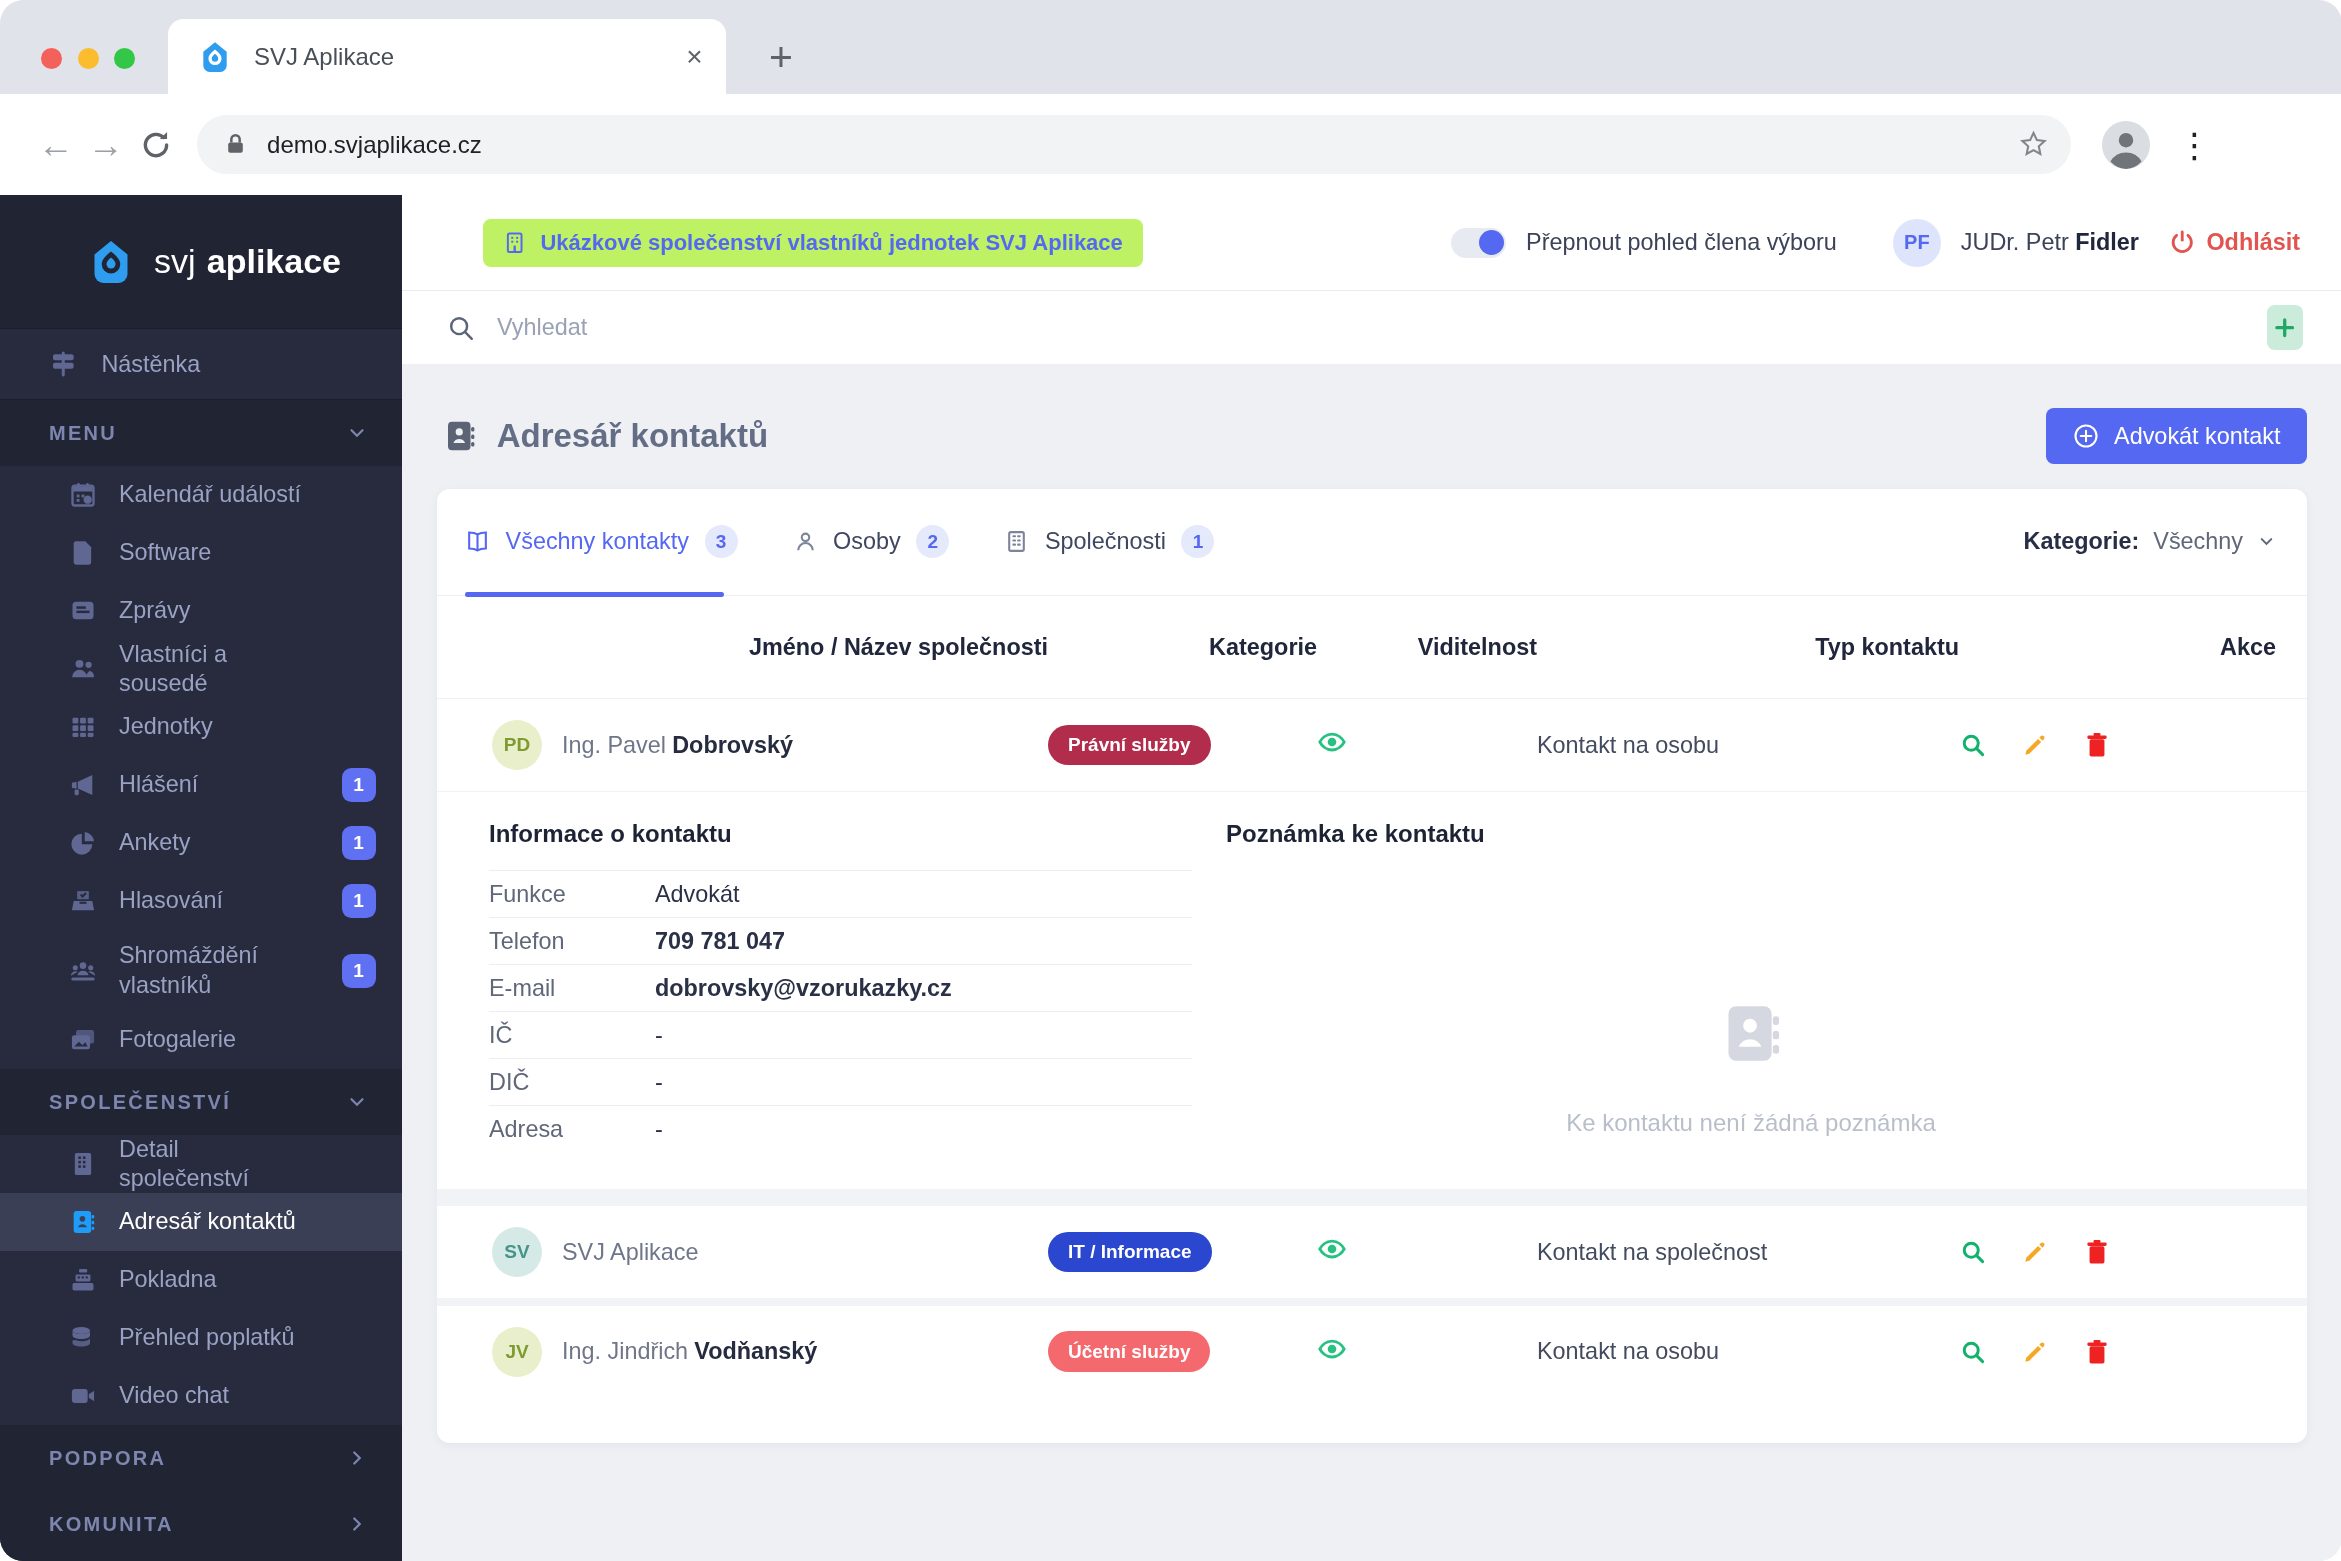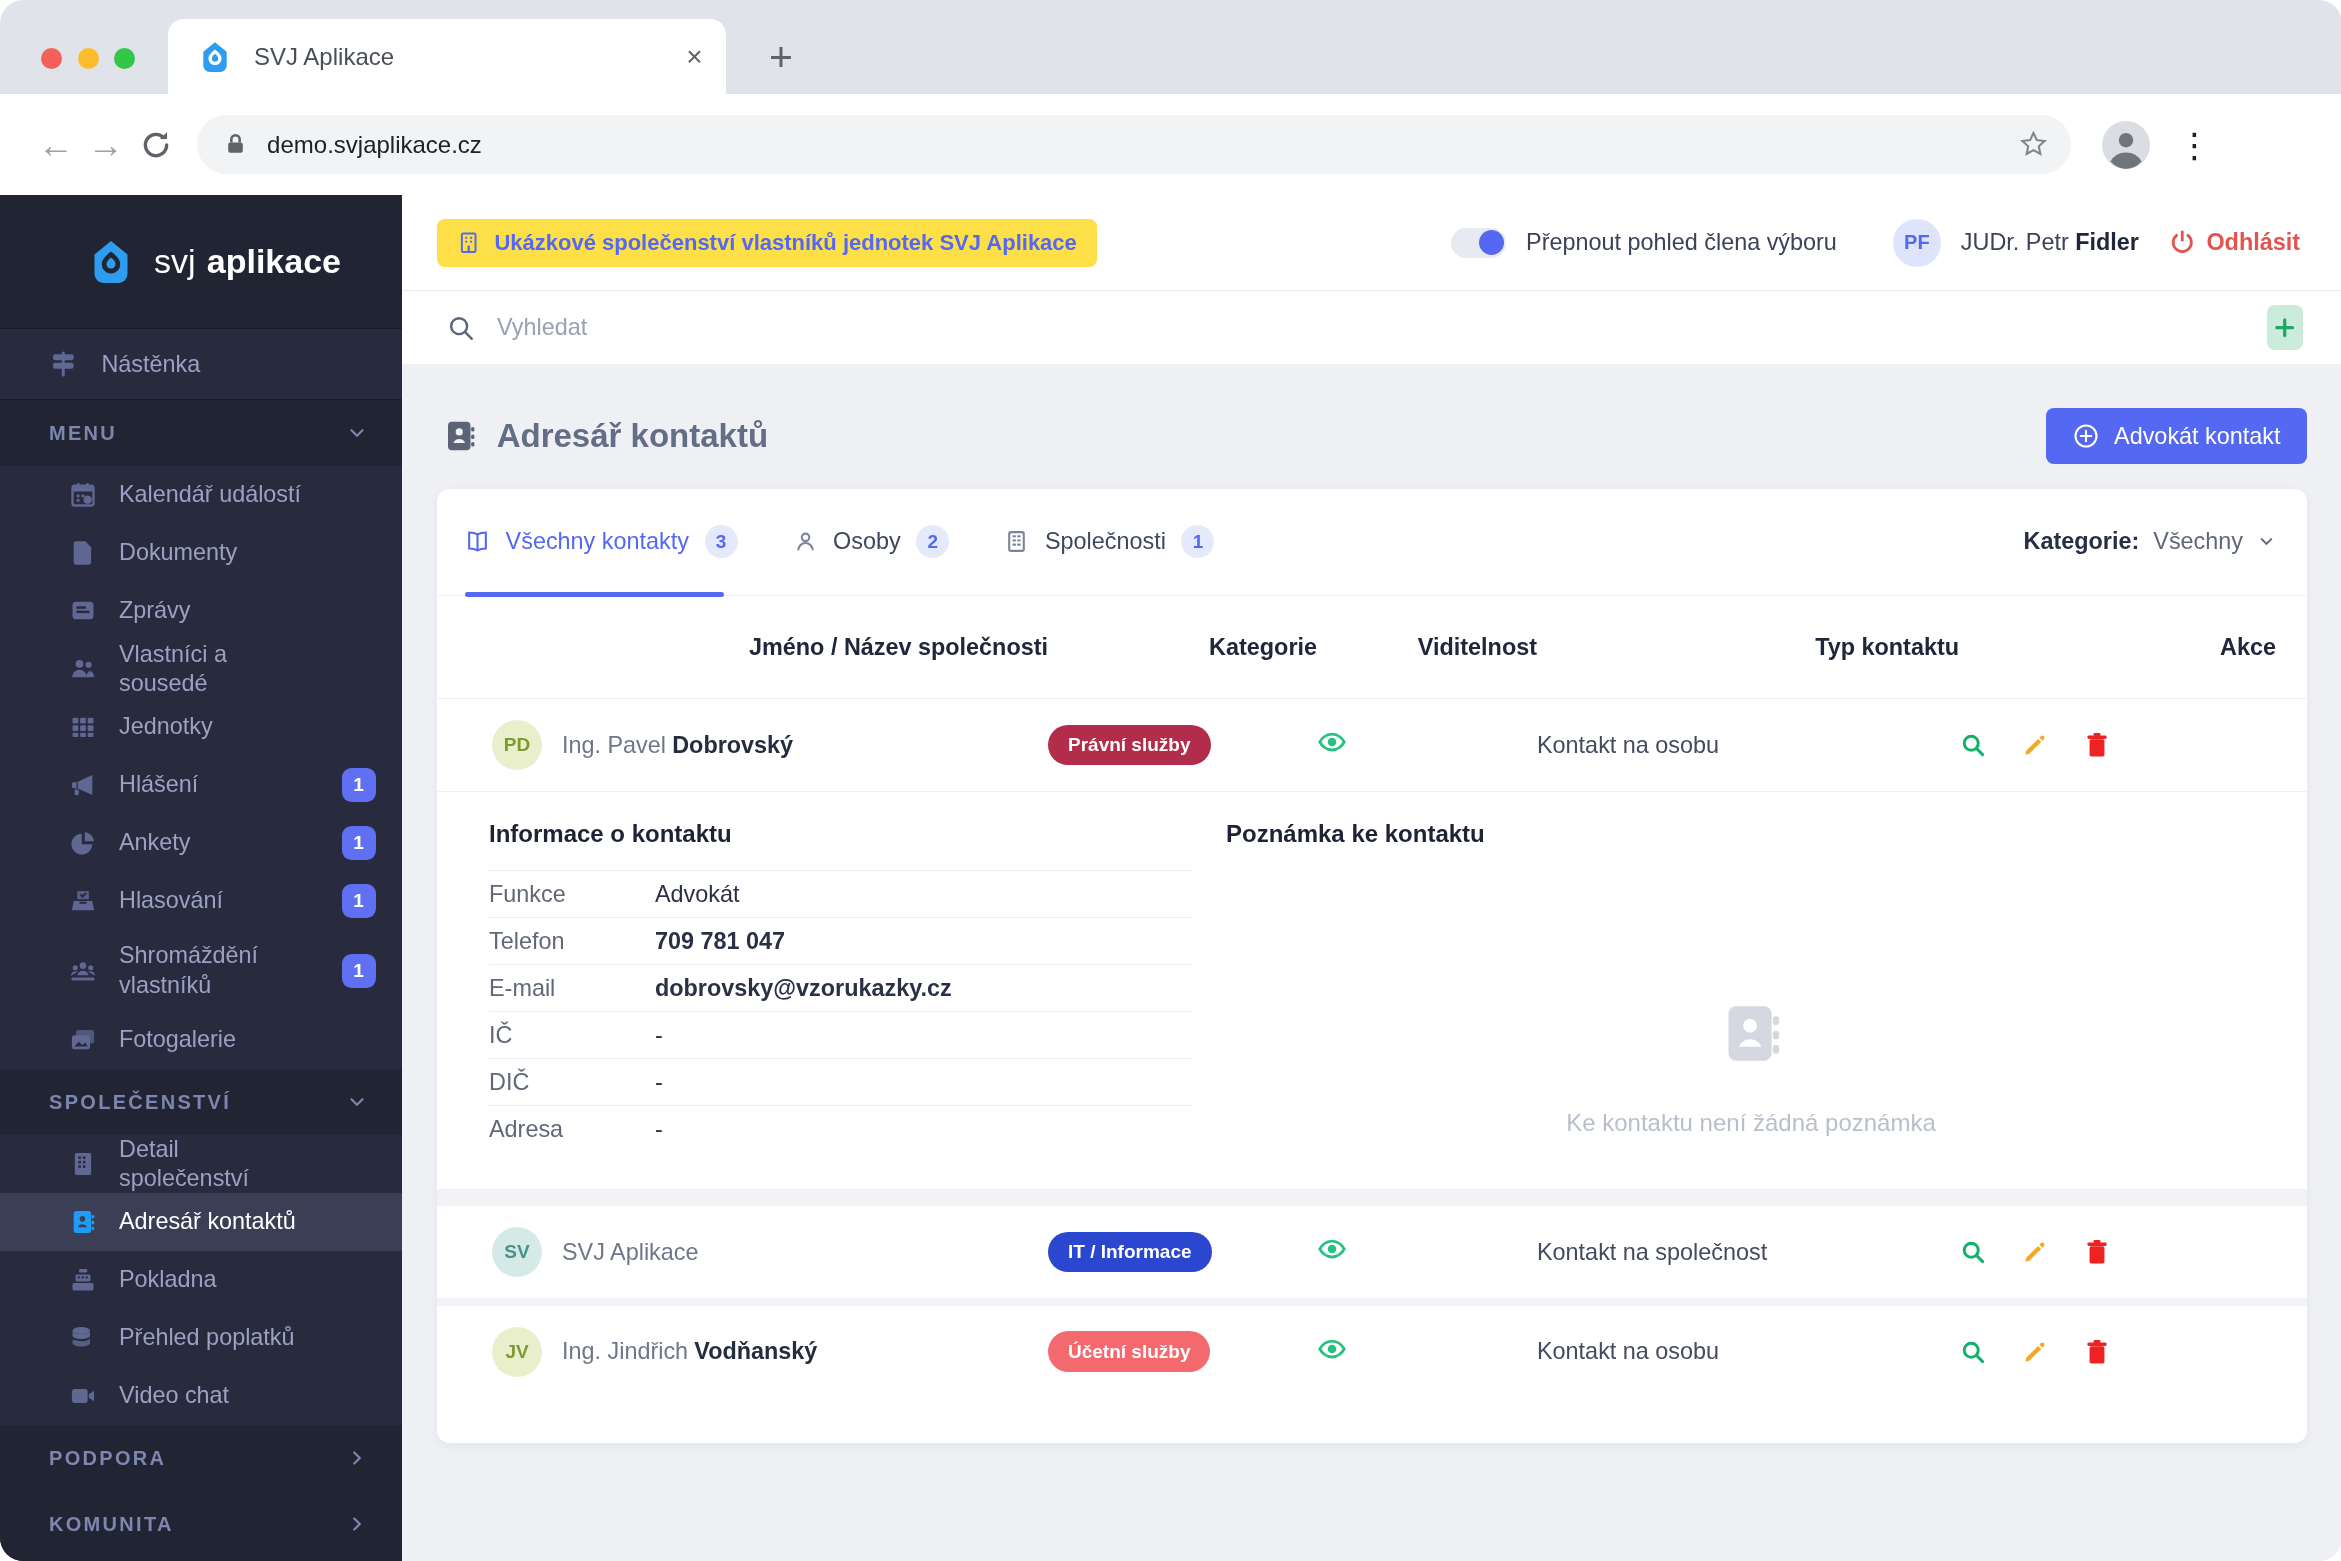--- a/index.html
+++ b/index.html
@@ -50,22 +50,22 @@
   .itm--two{height:81px;}
   .itm--active{background:#3a3f55;color:#fff;}
   .itm--active svg{color:#1e9cfa;}
   .nbadge{margin-left:auto;margin-right:26.5px;width:34px;height:34px;border-radius:9.4px;background:#6070f2;
     color:#fff;font-size:19px;font-weight:600;display:flex;align-items:center;justify-content:center;flex:none;}
 
   
   .main{flex:1;display:flex;flex-direction:column;min-width:0;background:#eef0f4;}
   .topbar{height:96px;background:#fff;border-bottom:1.6px solid #e9ebf1;display:flex;align-items:center;
     padding:0 42px 0 35px;flex:none;}
-  .assoc{display:flex;align-items:center;gap:14px;background:#fde047;color:#5468f2;font-weight:600;
-    font-size:22px;height:48px;padding:0 20px;border-radius:7.8px;}
+  .assoc{display:flex;align-items:center;gap:14px;background:#bef264;color:#5468f2;font-weight:600;
+    font-size:22px;height:48px;padding:0 20px;border-radius:7.8px;margin-left:46px;}
   .assoc svg{width:23.4px;height:23.4px;}
   .tright{margin-left:auto;display:flex;align-items:center;}
   .tgl{width:55px;height:30px;border-radius:15px;background:#e8eaf1;position:relative;flex:none;}
   .tgl::after{content:'';position:absolute;right:2.3px;top:2.3px;width:25px;height:25px;border-radius:50%;background:#5468f2;}
   .tgl-lbl{margin-left:20px;font-size:23.4px;color:#3c4257;}
   .uav{width:48px;height:48px;border-radius:50%;background:#dde4fc;color:#5468f2;font-weight:700;font-size:20px;
     display:flex;align-items:center;justify-content:center;margin-left:56px;flex:none;}
   .uname{margin-left:20px;font-size:23.4px;color:#3c4257;}
   .uname b{color:#20263b;}
   .pwr{margin-left:30px;width:26.5px;height:26.5px;}
@@ -225,21 +225,21 @@
               <rect x="10.8" y="11.6" width="2.4" height="2.4"></rect>
               <rect x="6.6" y="15.4" width="2.4" height="2.4"></rect>
             <circle cx="16" cy="16" r="3.6"></circle>
           </svg>
           <span class="lbl">Kalendář událostí</span>
         </div>
         <div class="itm">
           <svg viewBox="0 0 24 24" fill="currentColor">
             <path d="M6 2h8l5 5v13a2 2 0 0 1-2 2H6a2 2 0 0 1-2-2V4a2 2 0 0 1 2-2z"></path>
           </svg>
-          <span class="lbl">Dokumenty</span>
+          <span class="lbl">Software</span>
         </div>
         <div class="itm">
           <svg viewBox="0 0 24 24" fill="currentColor">
             <rect x="3" y="4" width="18" height="15" rx="3"></rect>
             <rect x="6.4" y="8" width="8" height="2.1" fill="#272b3d"></rect>
               <rect x="6.4" y="11.7" width="11.2" height="2.1" fill="#272b3d"></rect>
           </svg>
           <span class="lbl">Zprávy</span>
         </div>
         <div class="itm">

